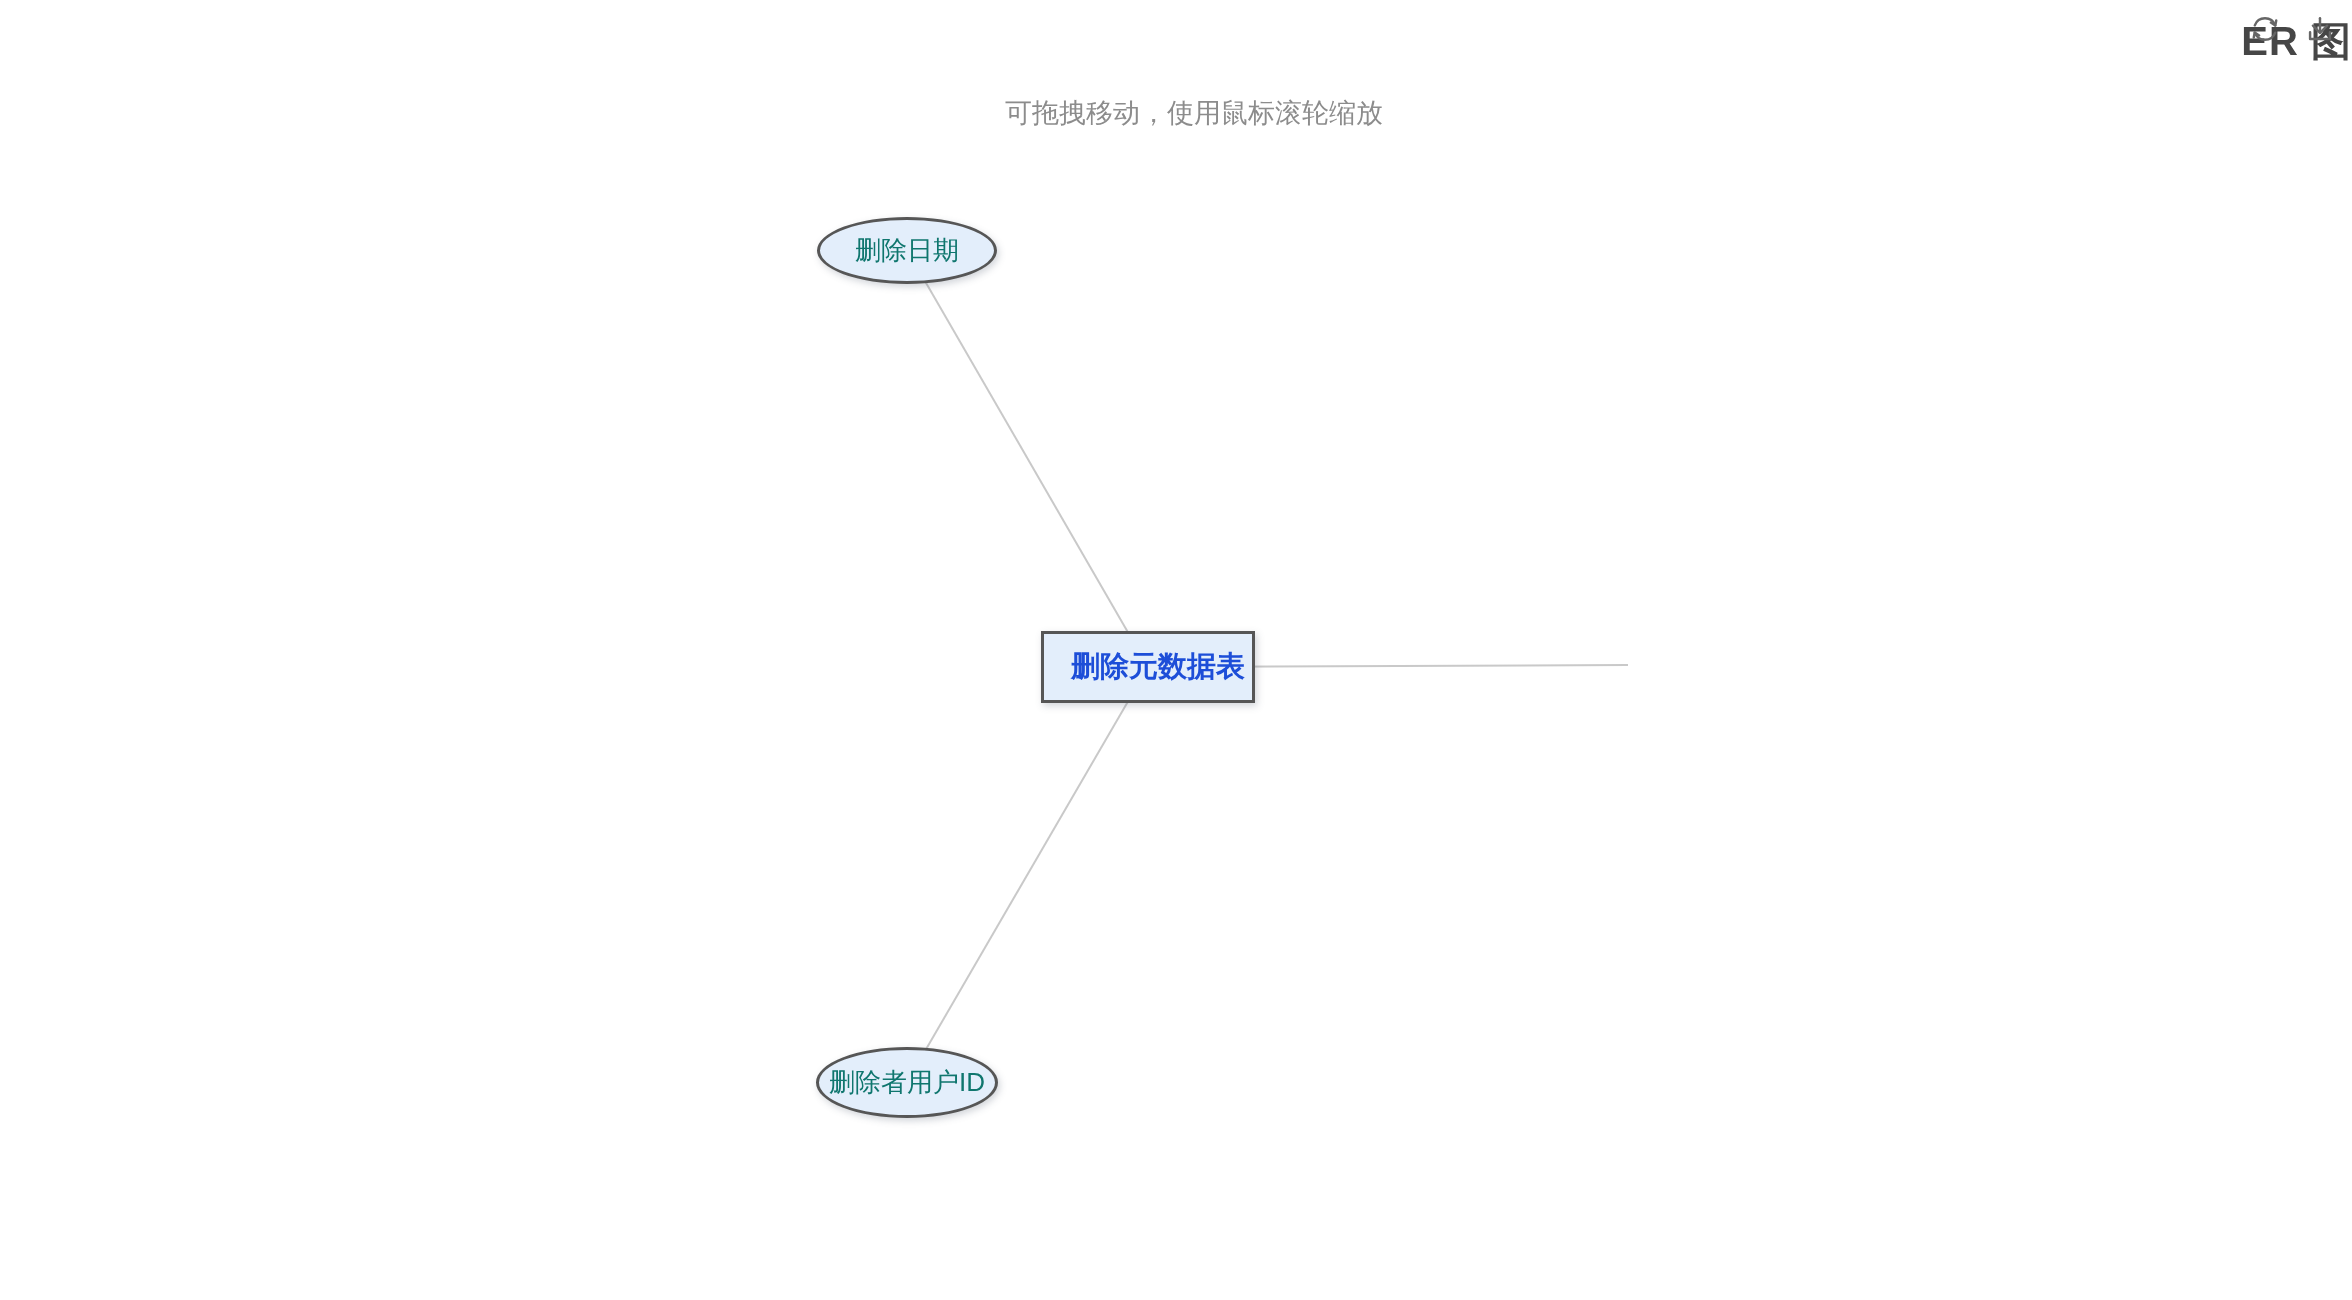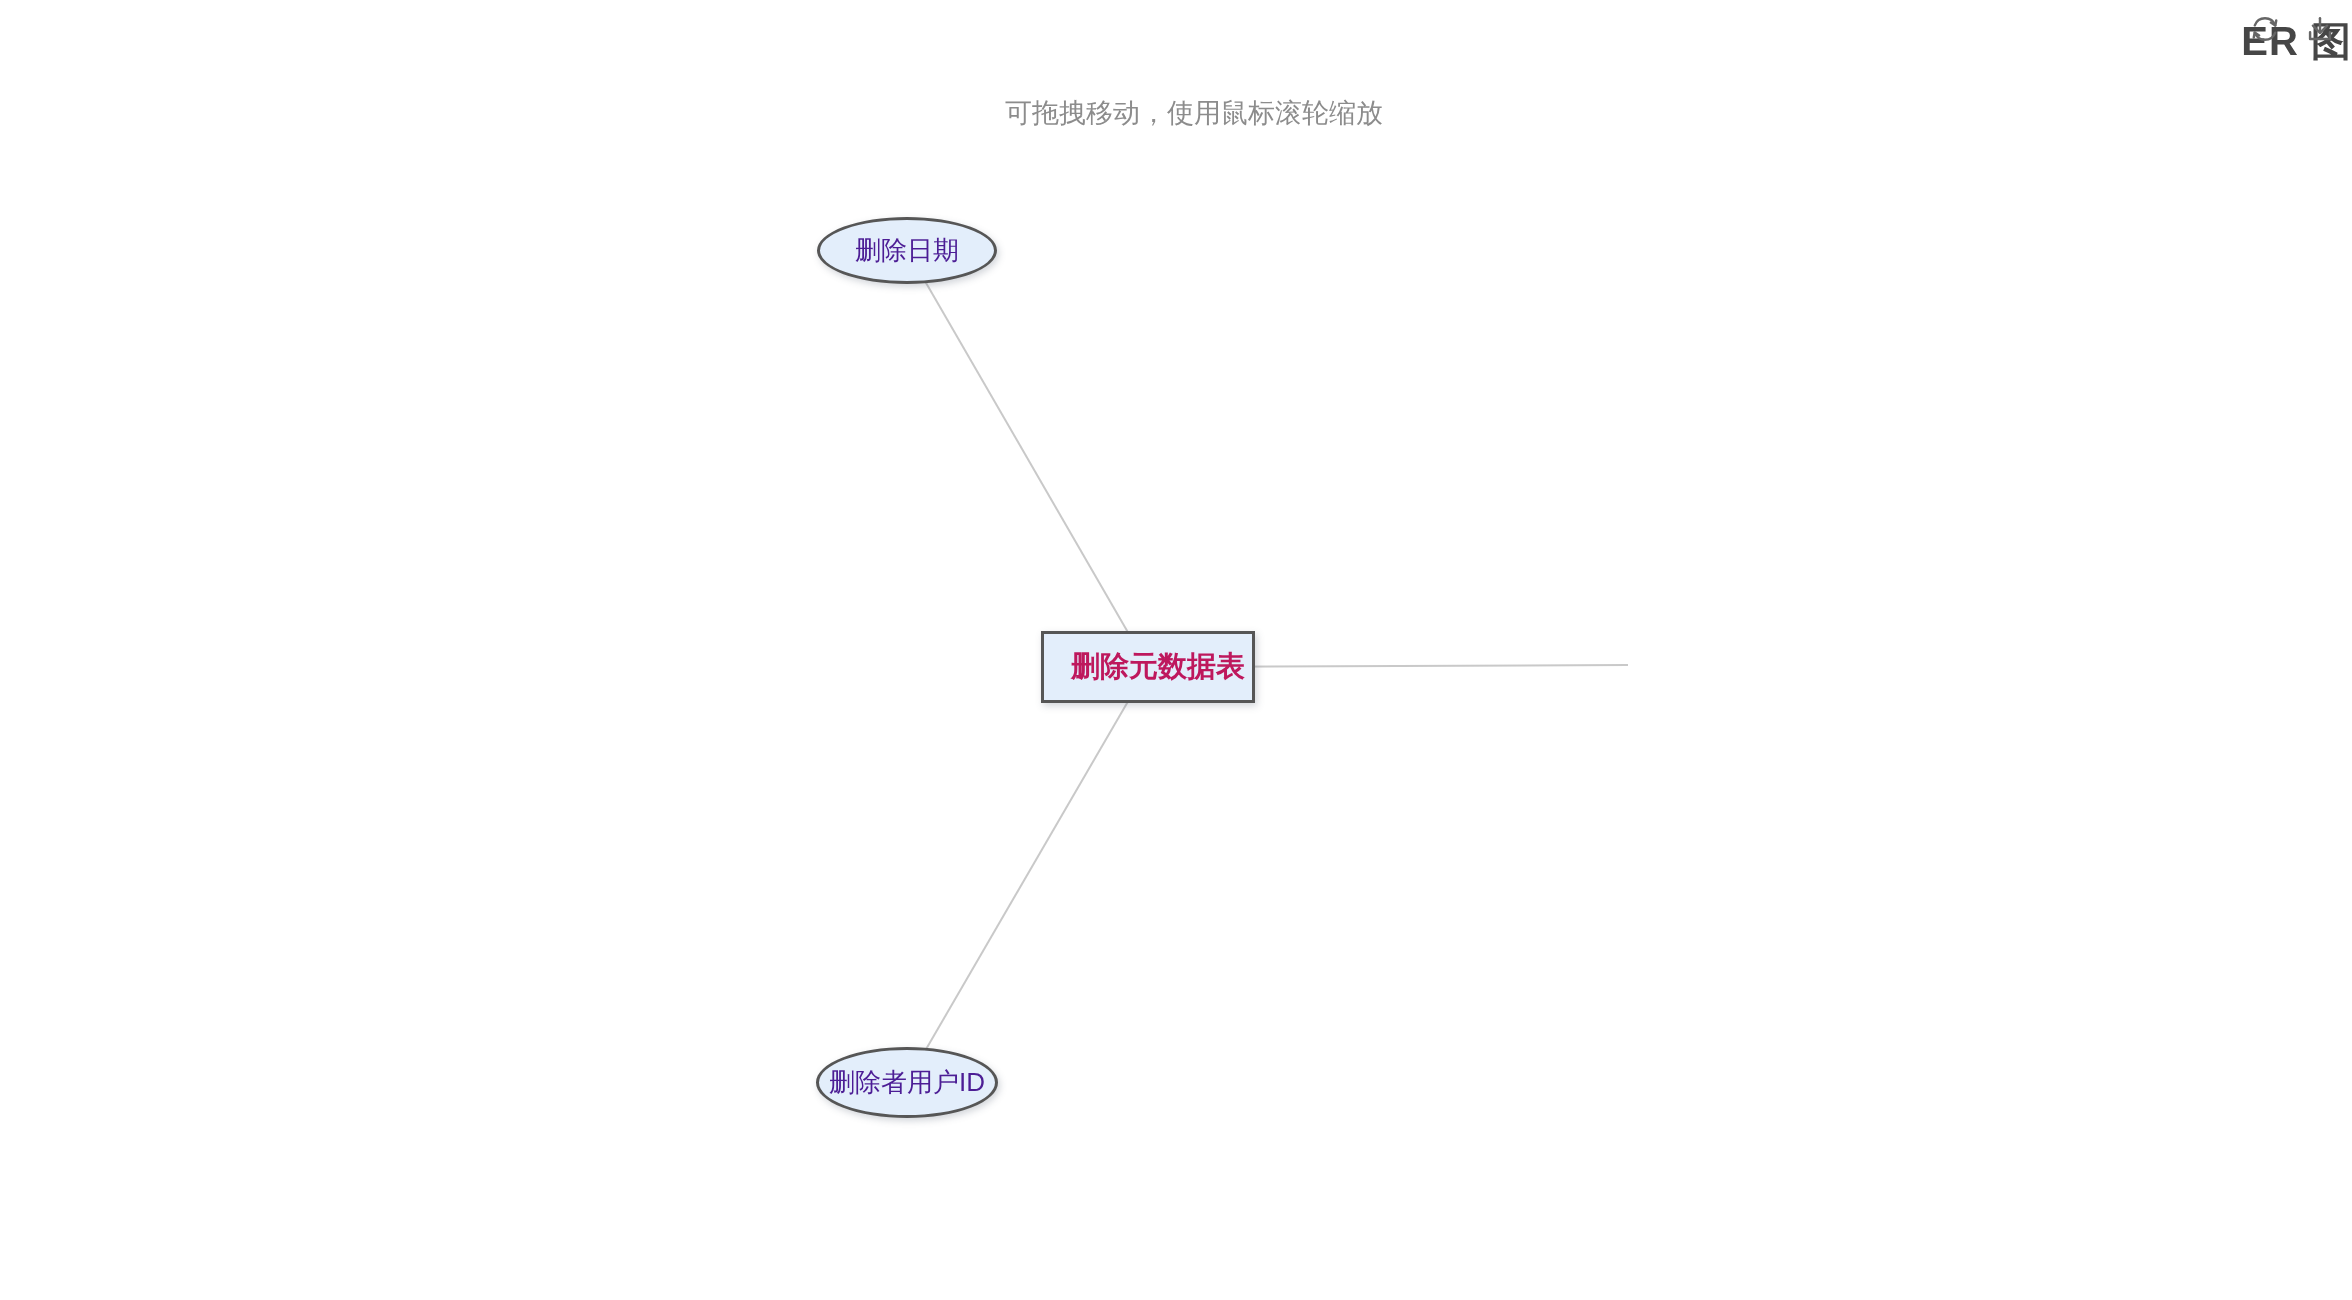--- a/index.html
+++ b/index.html
@@ -76,29 +76,29 @@
     top: 0;
     z-index: 1;
   }
   .node {
     position: absolute;
     z-index: 5;
     display: flex;
     align-items: center;
     justify-content: center;
     text-align: center;
-    color: #4c1d95;
+    color: #0f766e;
     box-shadow: 2px 3px 7px rgba(80, 90, 110, 0.25);
     cursor: grab;
     white-space: nowrap;
   }
   .node.rect {
     font-size: 29px;
     font-weight: bold;
-    color: #be185d;
+    color: #1d4ed8;
     padding-left: 20px;
   }
   .node.ellipse {
     border-radius: 50%;
     font-size: 26px;
     font-weight: normal;
   }
 </style>
 </head>
 <body>

